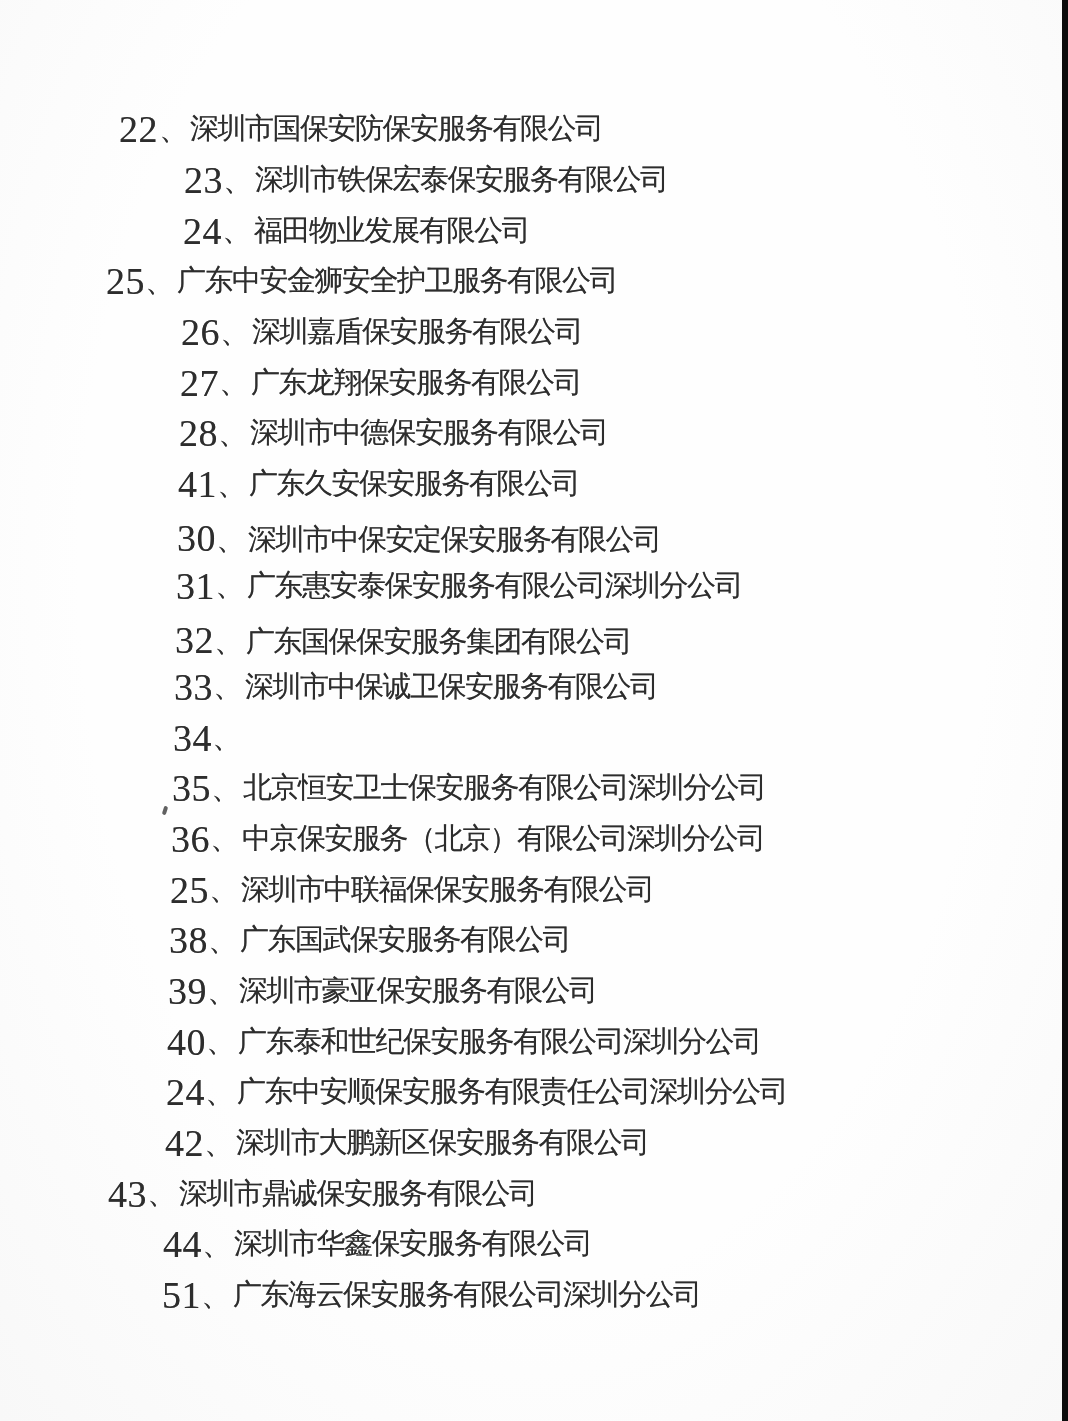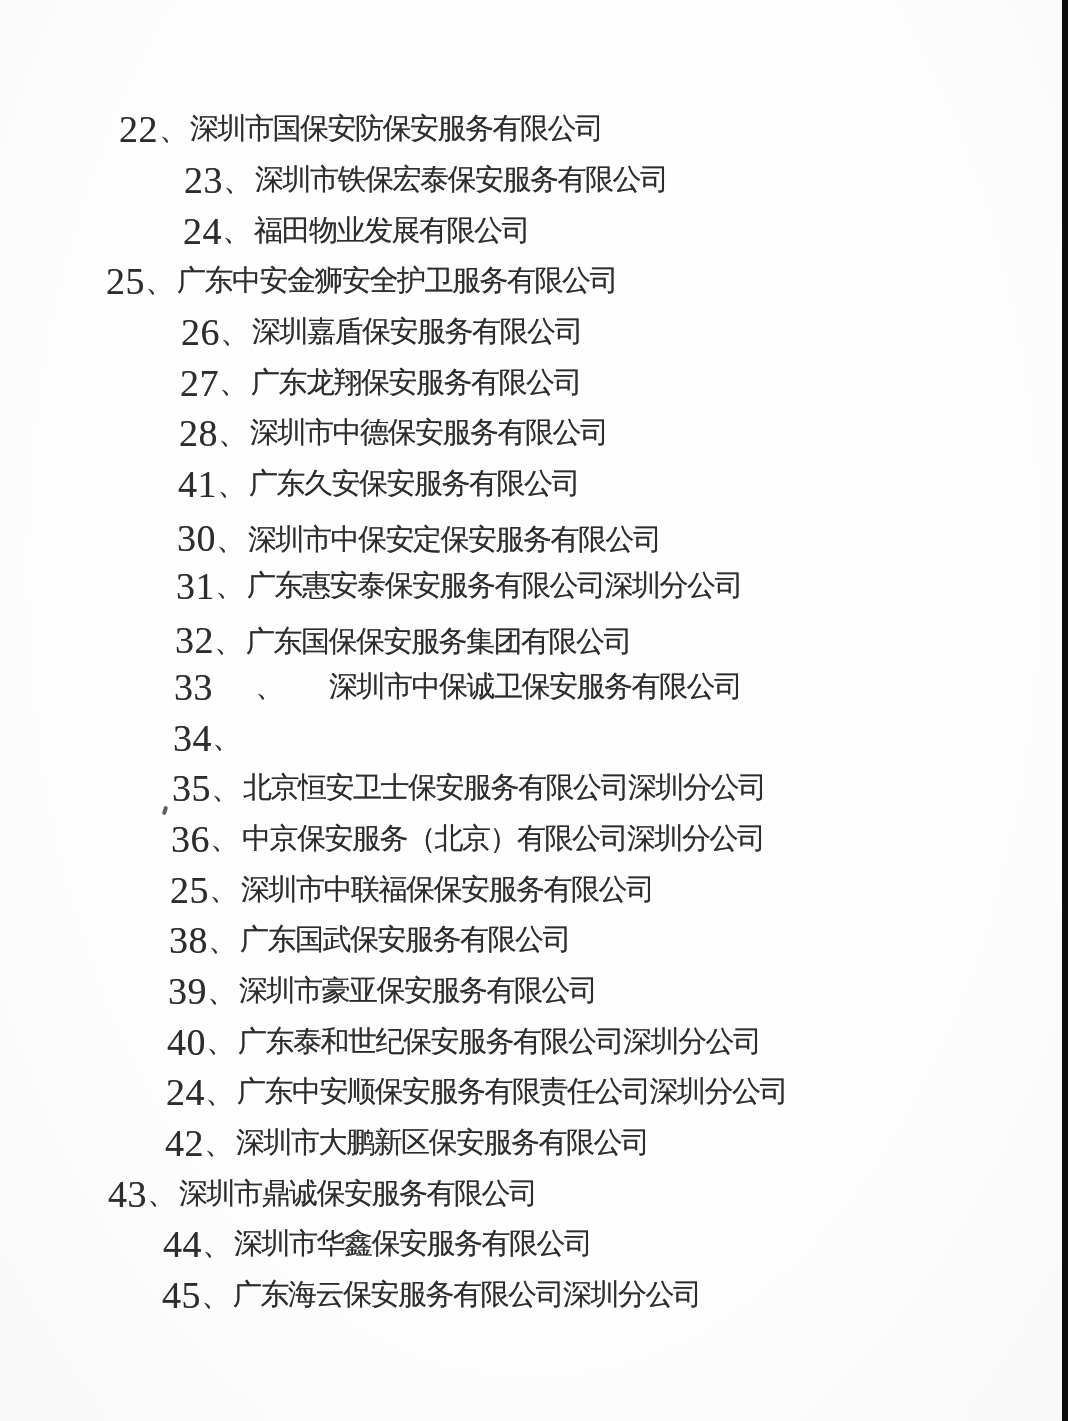--- a/index.html
+++ b/index.html
@@ -135,21 +135,21 @@
         <span class="sep">、</span>
         <span class="name">广东惠安泰保安服务有限公司深圳分公司</span>
   </div>
 
   <div class="row" style="margin-left: 175px; align-items: flex-end;">
     <span class="num">32</span>
         <span class="sep">、</span>
         <span class="name">广东国保保安服务集团有限公司</span>
   </div>
 
-  <div class="row" style="margin-left: 174px; gap: 42px;">
+  <div class="row" style="margin-left: 174px;">
     <span class="num">33</span>
         <span class="sep">、</span>
         <span class="name">深圳市中保诚卫保安服务有限公司</span>
   </div>
 
   <div class="row" style="margin-left: 173px;">
     <span class="num">34</span>
         <span class="sep">、</span>
   </div>
 
@@ -207,20 +207,20 @@
         <span class="name">深圳市鼎诚保安服务有限公司</span>
   </div>
 
   <div class="row" style="margin-left: 163px;">
     <span class="num">44</span>
         <span class="sep">、</span>
         <span class="name">深圳市华鑫保安服务有限公司</span>
   </div>
 
   <div class="row" style="margin-left: 162px;">
-    <span class="num">45</span>
+    <span class="num">51</span>
         <span class="sep">、</span>
         <span class="name">广东海云保安服务有限公司深圳分公司</span>
   </div>
 </div>
   <div class="speck"></div>
   <div class="edge-bar"></div>
 </div>
 
 </body></html>

